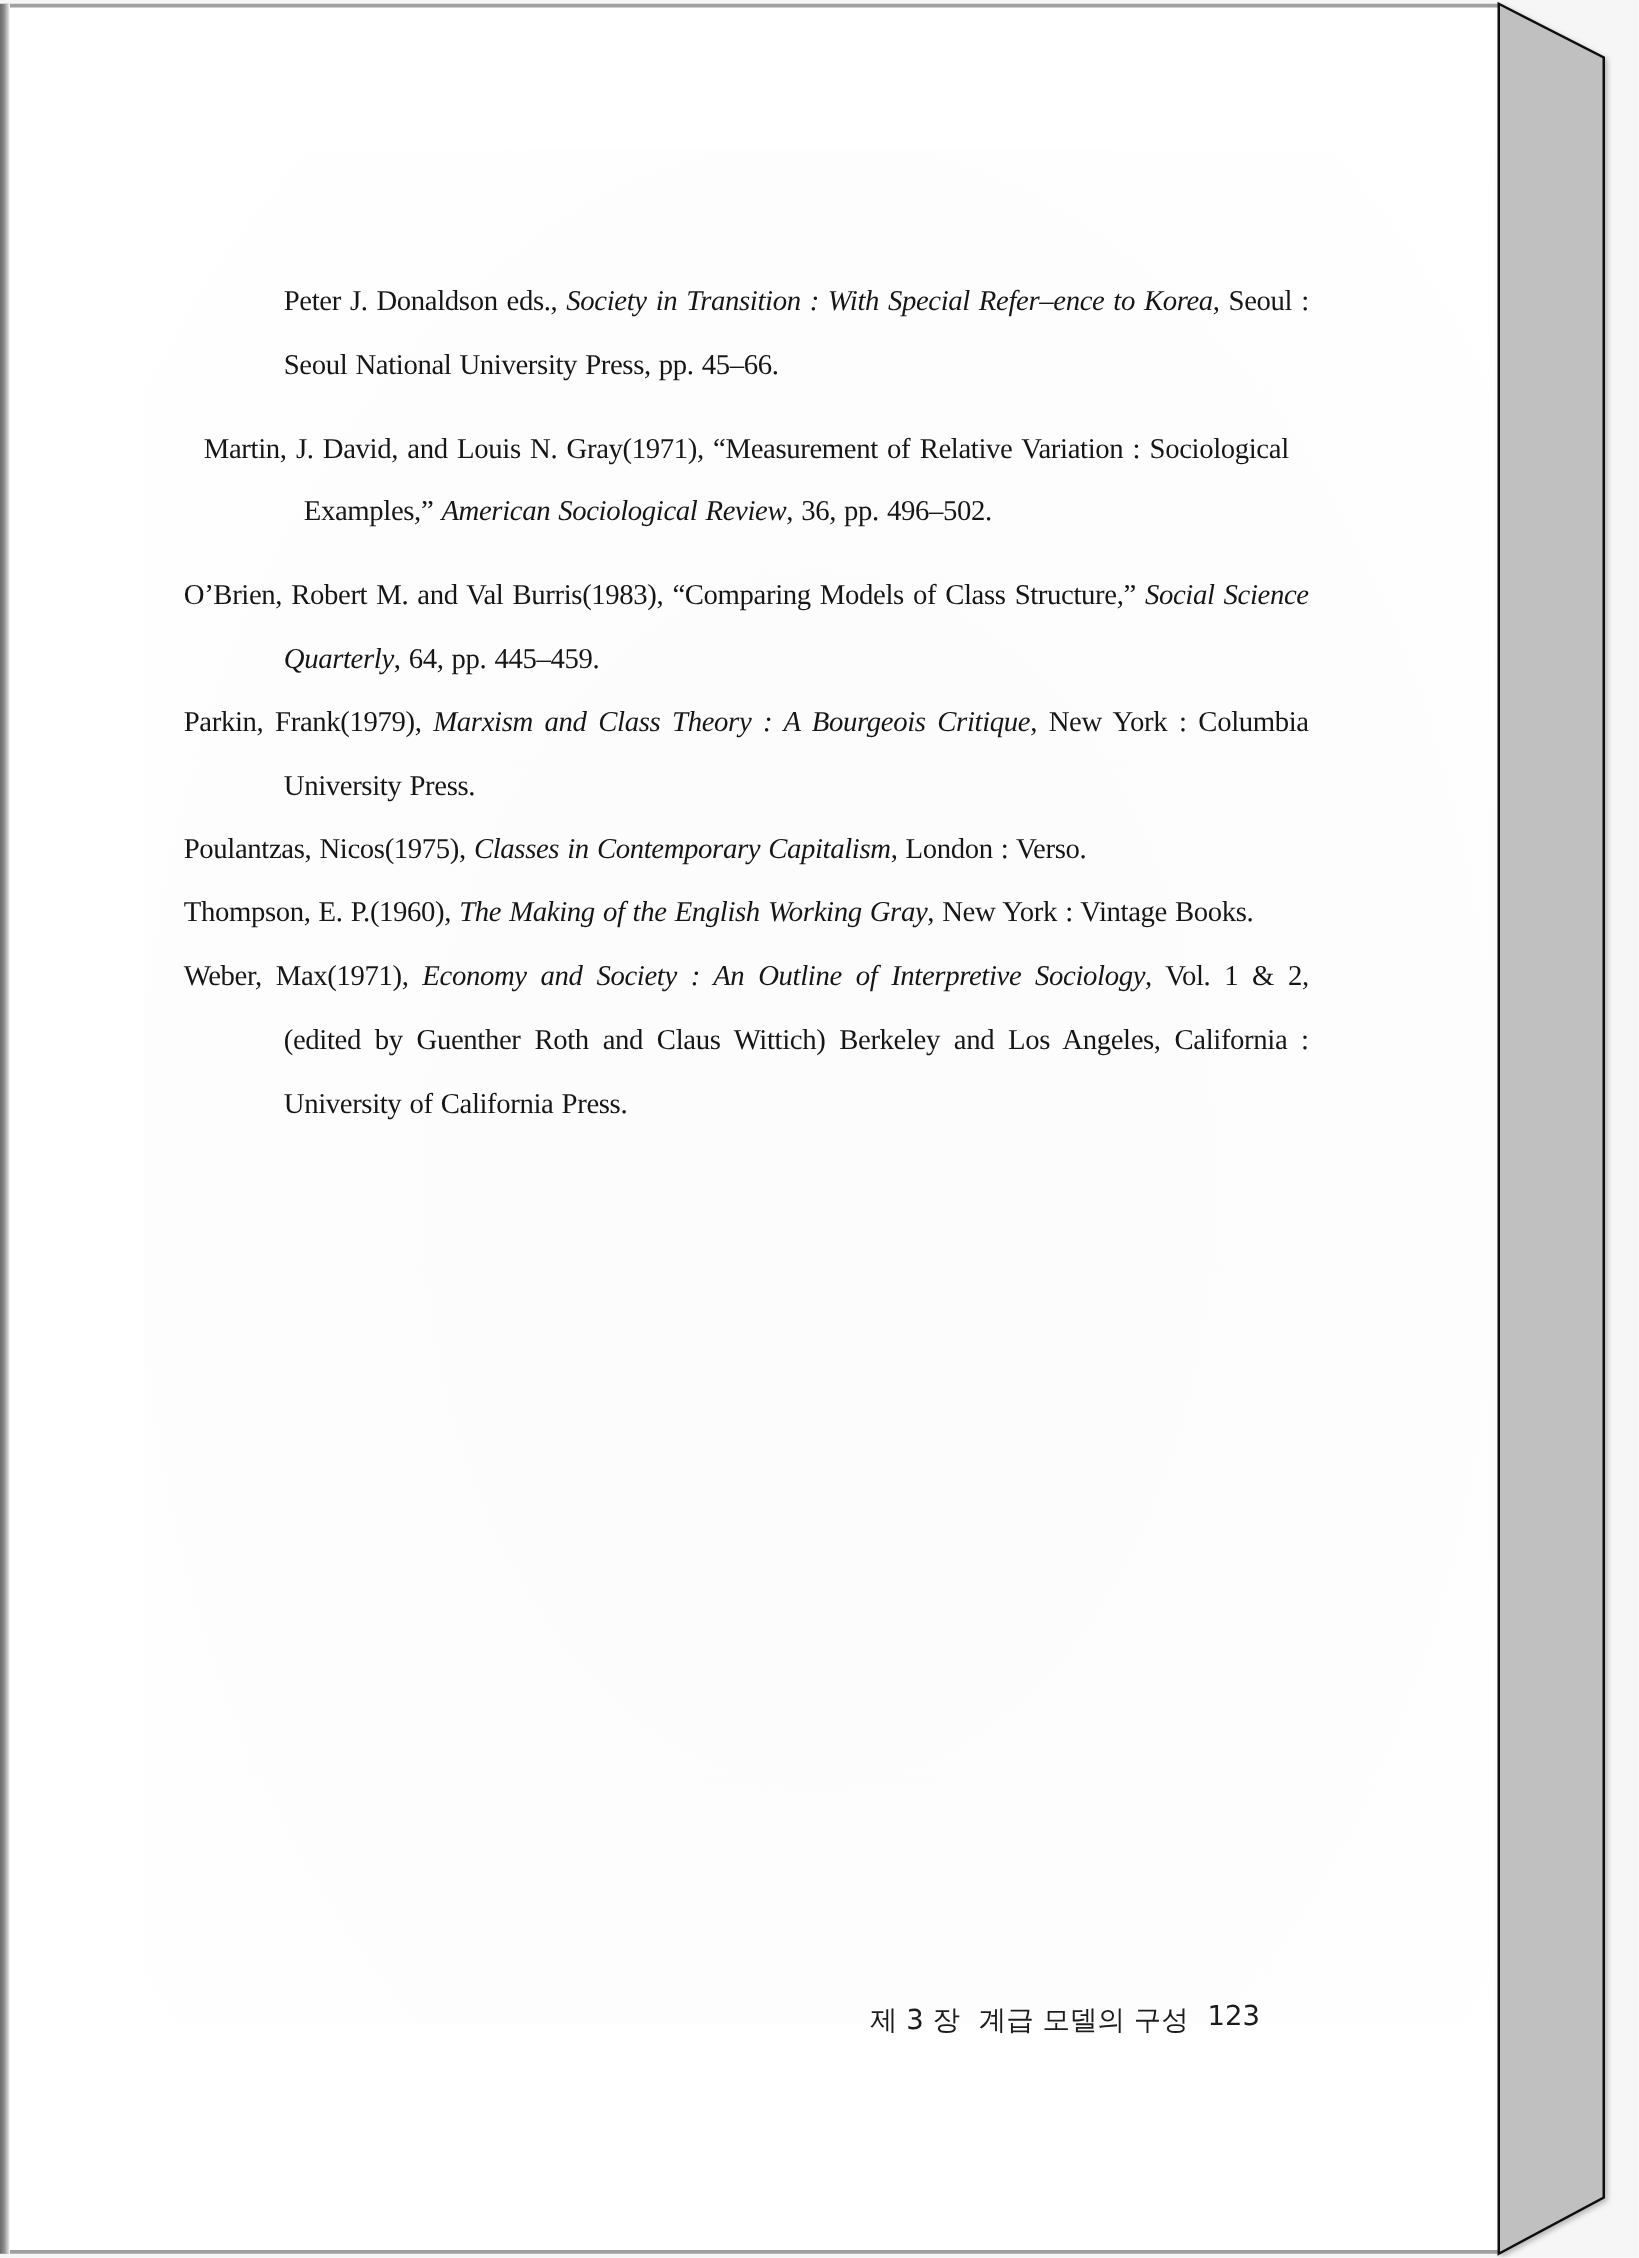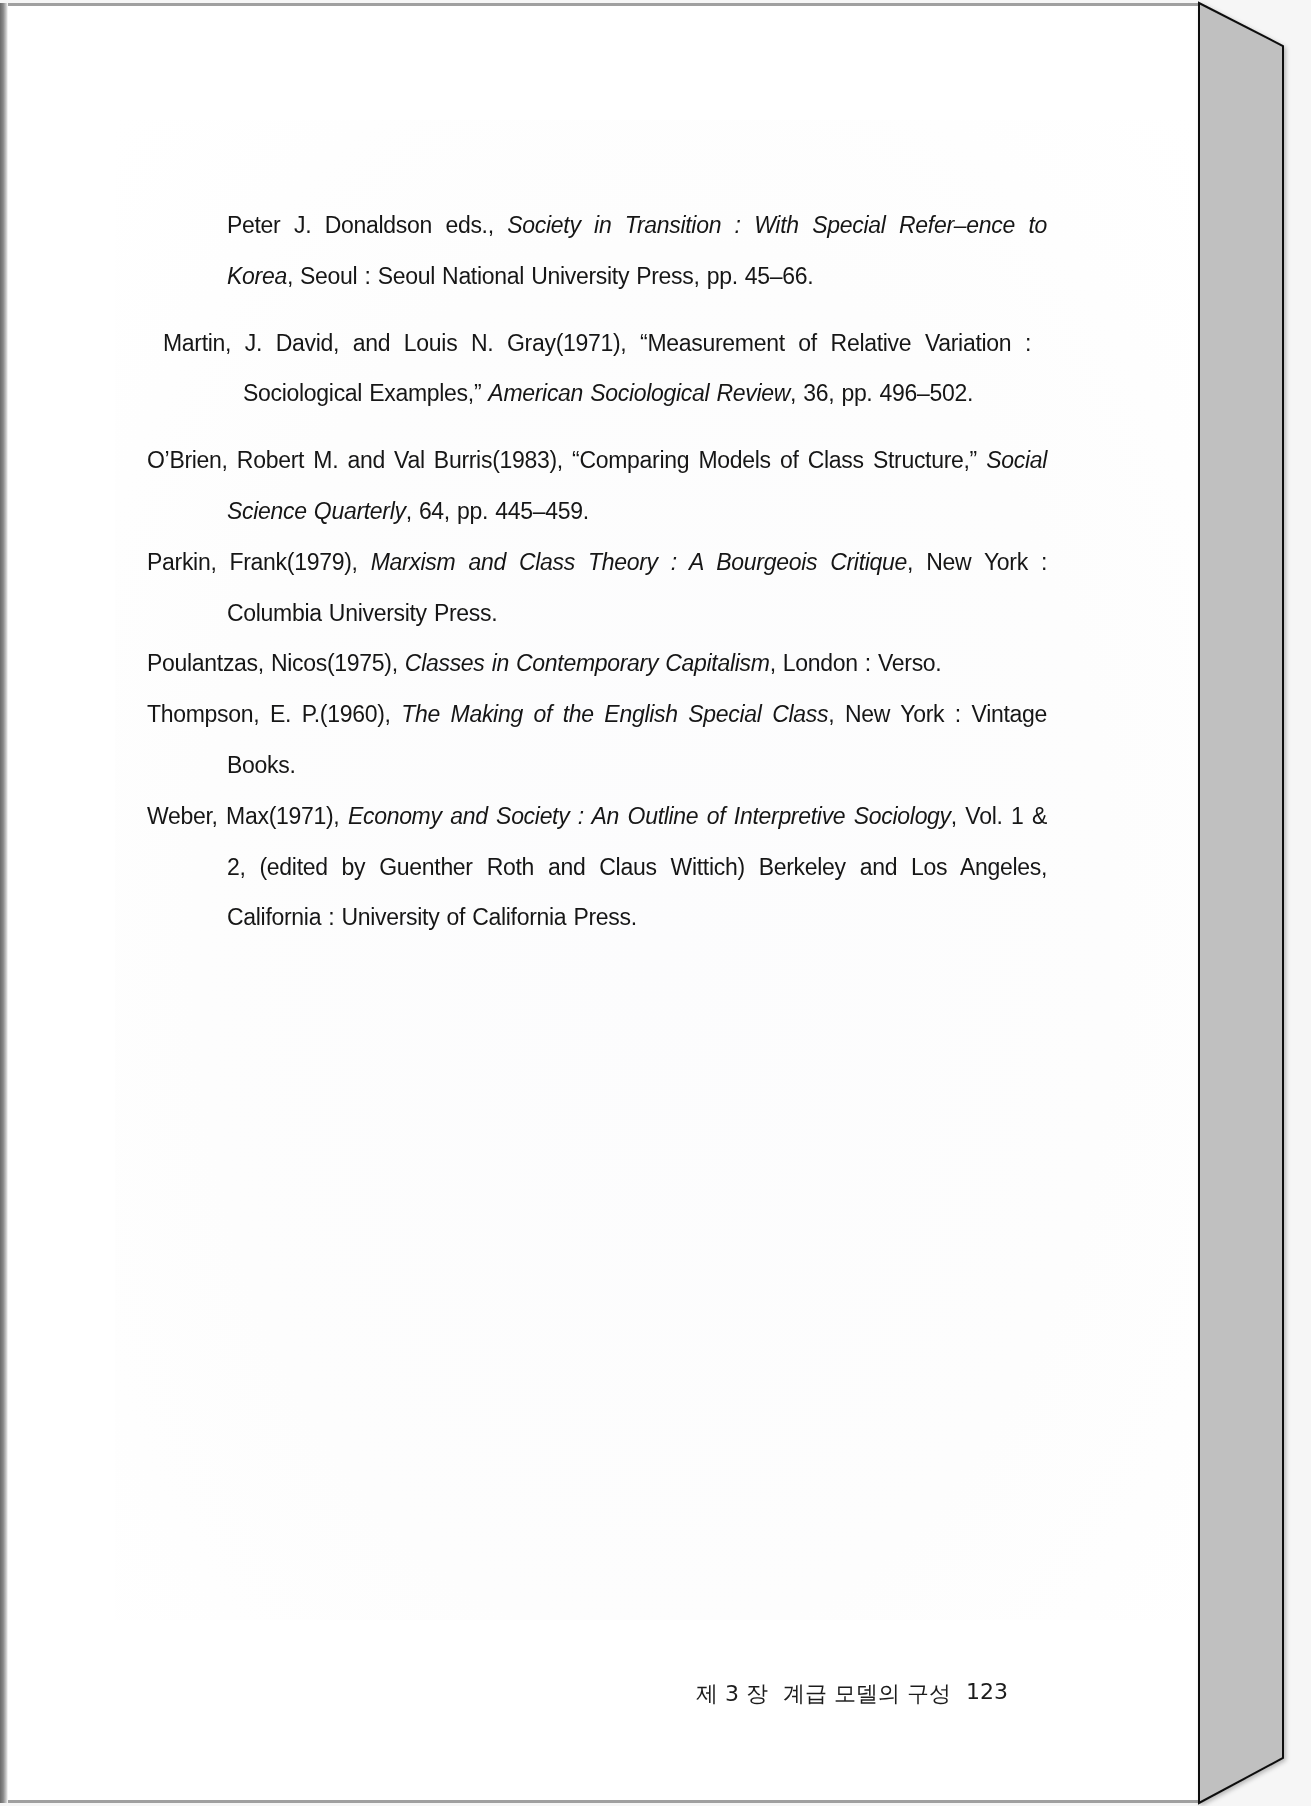--- a/index.html
+++ b/index.html
@@ -17,33 +17,33 @@
   .page-left-edge {
     position:absolute; left:0; top:3px; width:8px; height:1800px;
     background:linear-gradient(to right,#6a6a6a 0,#8a8a8a 40%,#cfcfcf 80%,#ffffff 100%);
   }
   .scan-area {
     position:absolute; left:115px; top:120px; width:1080px; height:1500px;
     background:radial-gradient(ellipse at 50% 55%, #fcfcfd 0%, #fdfdfd 60%, #ffffff 100%);
   }
   .spine { position:absolute; left:0; top:0; width:1311px; height:1806px; pointer-events:none; }
   .refs {
-    position:absolute; left:147px; top:200px; width:900px;
-    font-family:Liberation Sans, sans-serif;
+    position:absolute; left:147px; top:216px; width:900px;
+    font-family:Liberation Serif, serif;
     font-size:23px; line-height:50.8px; color:#161616;
     letter-spacing:-0.3px;
   }
   .ref {
     padding-left:80px; text-indent:-80px;
     text-align:justify; text-align-last:left;
     hyphens:manual; word-spacing:1px;
   }
   .ref i { font-style:italic; }
   .footer {
-    position:absolute; left:696px; top:1679px; width:312px;
+    position:absolute; left:696px; top:1601px; width:312px;
     font-family:"DejaVu Sans", "Liberation Sans", sans-serif;
     font-size:22px; color:#1c1c1c; white-space:nowrap;
     display:flex; justify-content:space-between;
   }
 </style>
 </head>
 <body>
 
 <div class="page"></div>
 <div class="page-left-edge"></div>
@@ -57,21 +57,21 @@
   </defs>
   <polygon points="1199,3 1283,46 1283,1758 1199,1803" fill="#c0c0c0" stroke="#111" stroke-width="2" filter="url(#sh)"></polygon>
 </svg>
 
 <div class="refs">
   <p class="ref" style="margin:0;padding-left:80px;text-indent:0;"><span>Peter J. Donaldson eds., </span><i>Society in Transition : With Special Refer–ence to Korea</i><span>, Seoul : Seoul National University Press, pp. 45–66.</span></p>
   <p class="ref" style="margin:16px;"><span>Martin, J. David, and Louis N. Gray(1971), “Measurement of Relative Variation : Sociological Examples,” </span><i>American Sociological Review</i><span>, 36, pp. 496–502.</span></p>
   <p class="ref" style="margin:0;"><span>O’Brien, Robert M. and Val Burris(1983), “Comparing Models of Class Structure,” </span><i>Social Science Quarterly</i><span>, 64, pp. 445–459.</span></p>
   <p class="ref" style="margin:0;"><span>Parkin, Frank(1979), </span><i>Marxism and Class Theory : A Bourgeois Critique</i><span>, New York : Columbia University Press.</span></p>
   <p class="ref" style="margin:0;"><span>Poulantzas, Nicos(1975), </span><i>Classes in Contemporary Capitalism</i><span>, London : Verso.</span></p>
-  <p class="ref" style="margin:0;"><span>Thompson, E. P.(1960), </span><i>The Making of the English Special Class</i><span>, New York : Vintage Books.</span></p>
+  <p class="ref" style="margin:0;"><span>Thompson, E. P.(1960), </span><i>The Making of the English Working Gray</i><span>, New York : Vintage Books.</span></p>
   <p class="ref" style="margin:0;"><span>Weber, Max(1971), </span><i>Economy and Society : An Outline of Interpretive Sociology</i><span>, Vol. 1 &amp; 2, (edited by Guenther Roth and Claus Wittich) Berkeley and Los Angeles, California : University of California Press.</span></p>
 </div>
 
 <div class="footer">
   <span>제 3 장</span>
   <span>계급 모델의 구성</span>
   <span>123</span>
 </div>
 
 </body></html>

